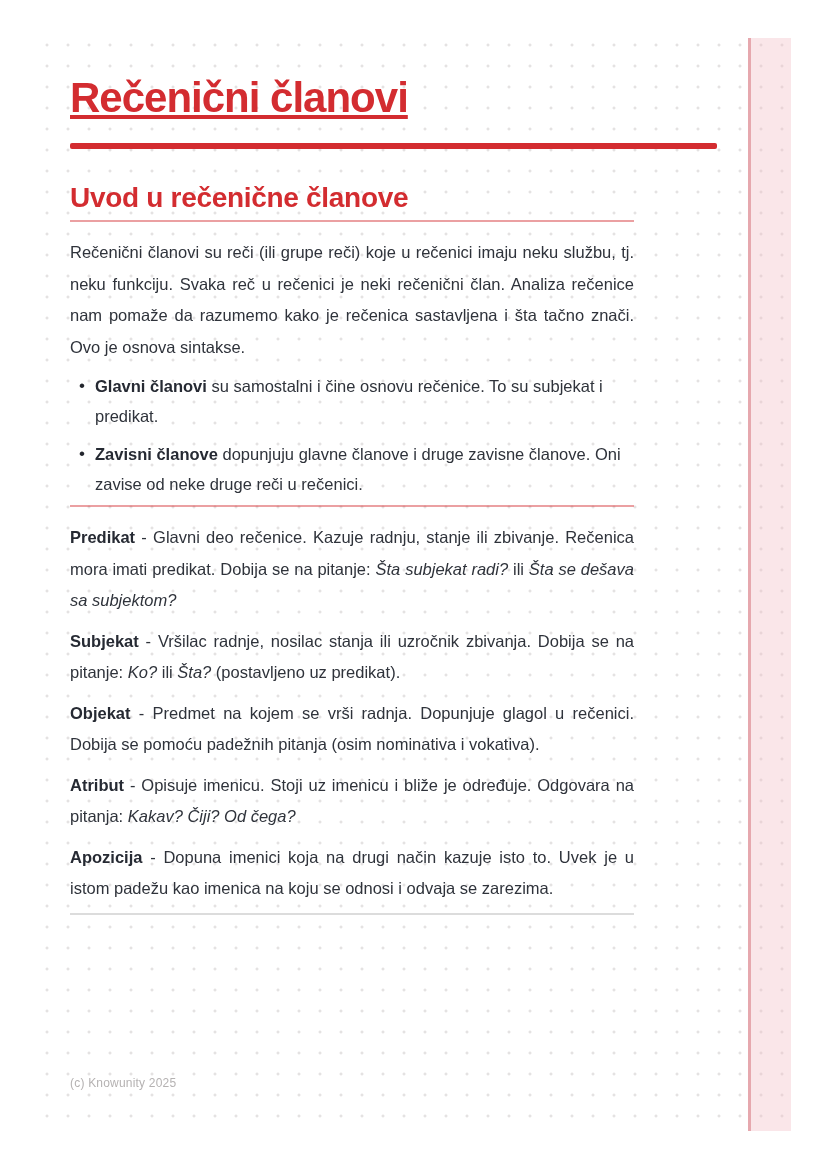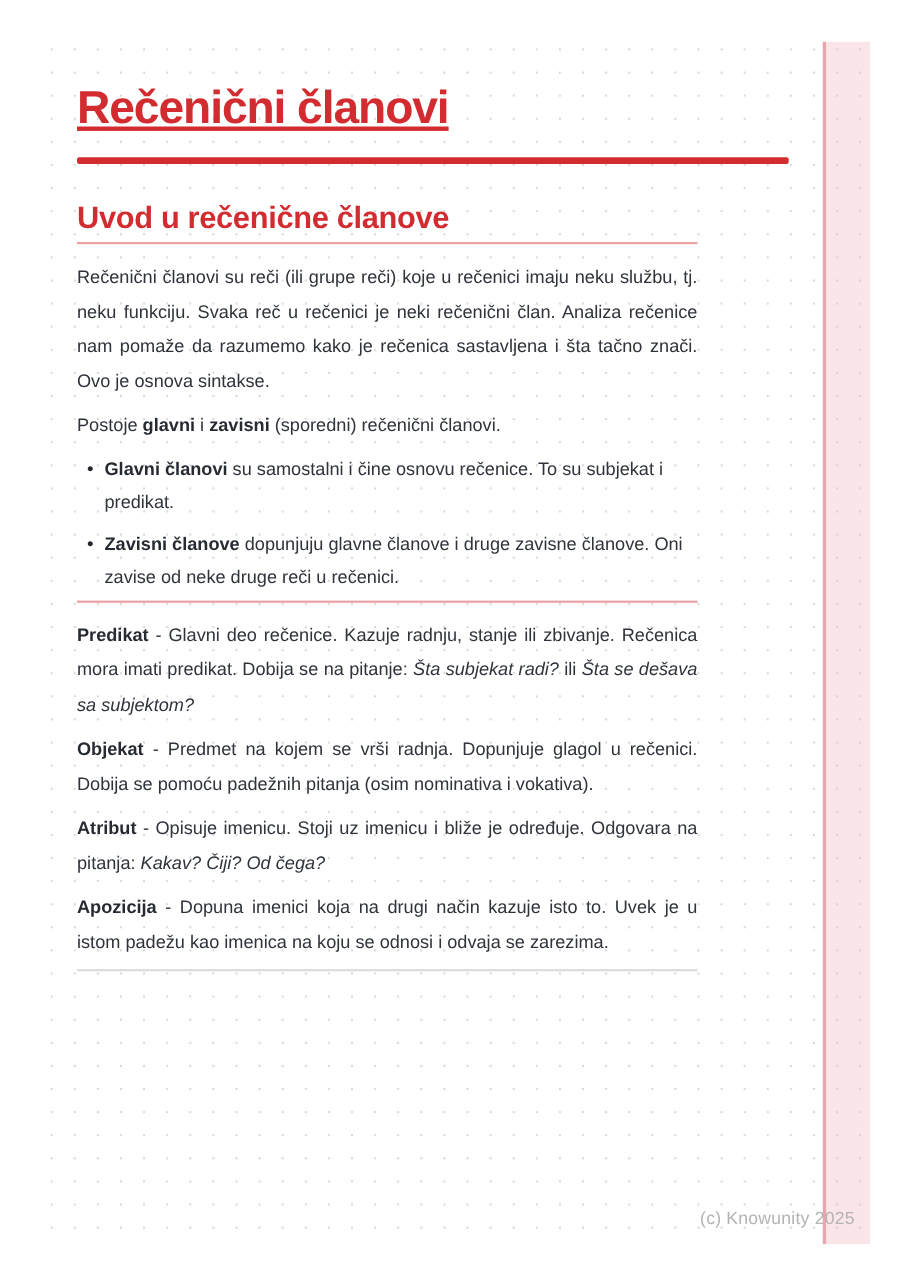--- a/index.html
+++ b/index.html
@@ -57,46 +57,46 @@
     font-size:16.5px;line-height:30px;color:var(--ink);text-align:left;
   }
   ul.bullets li:first-child{margin-top:0;}
   .bullet-marker{
     position:absolute;left:9px;top:0;font-size:17px;line-height:30px;color:#23262d;
   }
   .b{font-weight:700;color:#262a33;}
   .i{font-style:italic;}
   .foot-rule{width:564px;height:2px;background:var(--rule-gray);margin-top:8px;}
   .credit{
-    position:absolute;left:70px;top:1101px;width:707px;
-    text-align:right;font-size:16px;line-height:15px;
+    position:absolute;left:70px;top:1076px;width:707px;
+    text-align:left;font-size:12px;line-height:15px;
     color:var(--muted);letter-spacing:0.2px;
   }
 </style>
 </head>
 <body>
 
 <div class="paper">
   <div class="stripe"></div>
 </div>
 
 <div class="doc">
   <h1 class="title">Rečenični članovi</h1>
   <div class="title-rule"></div>
   <div id="doc-blocks">
       <h2 class="sec">Uvod u rečenične članove</h2>
       <div class="sec-rule"></div>
       <p class="para"><span>Rečenični članovi su reči (ili grupe reči) koje u rečenici imaju neku službu, tj. neku funkciju. Svaka reč u rečenici je neki rečenični član. Analiza rečenice nam pomaže da razumemo kako je rečenica sastavljena i šta tačno znači. Ovo je osnova sintakse.</span></p>
-      <p class="para"><span>Postoje </span><span class="b">glavni</span><span> i </span><span class="b">zavisni</span><span> (sporedni) rečenični članovi.</span></p>
       <ul class="bullets">
         <li><span class="bullet-marker">•</span><span class="b">Glavni članovi</span><span> su samostalni i čine osnovu rečenice. To su subjekat i predikat.</span></li>
         <li><span class="bullet-marker">•</span><span class="b">Zavisni članove</span><span> dopunjuju glavne članove i druge zavisne članove. Oni zavise od neke druge reči u rečenici.</span></li>
       </ul>
       <div class="sec-rule"></div>
       <p class="para"><span class="b">Predikat</span><span> - Glavni deo rečenice. Kazuje radnju, stanje ili zbivanje. Rečenica mora imati predikat. Dobija se na pitanje: </span><span class="i">Šta subjekat radi?</span><span> ili </span><span class="i">Šta se dešava sa subjektom?</span></p>
+      <p class="para"><span class="b">Subjekat</span><span> - Vršilac radnje, nosilac stanja ili uzročnik zbivanja. Dobija se na pitanje: </span><span class="i">Ko?</span><span> ili </span><span class="i">Šta?</span><span> (postavljeno uz predikat).</span></p>
       <p class="para"><span class="b">Objekat</span><span> - Predmet na kojem se vrši radnja. Dopunjuje glagol u rečenici. Dobija se pomoću padežnih pitanja (osim nominativa i vokativa).</span></p>
       <p class="para"><span class="b">Atribut</span><span> - Opisuje imenicu. Stoji uz imenicu i bliže je određuje. Odgovara na pitanja: </span><span class="i">Kakav? Čiji? Od čega?</span></p>
       <p class="para"><span class="b">Apozicija</span><span> - Dopuna imenici koja na drugi način kazuje isto to. Uvek je u istom padežu kao imenica na koju se odnosi i odvaja se zarezima.</span></p>
     </div>
   <div class="foot-rule"></div>
 </div>
 
 <div class="credit">(c) Knowunity 2025</div>
 
 </body></html>

